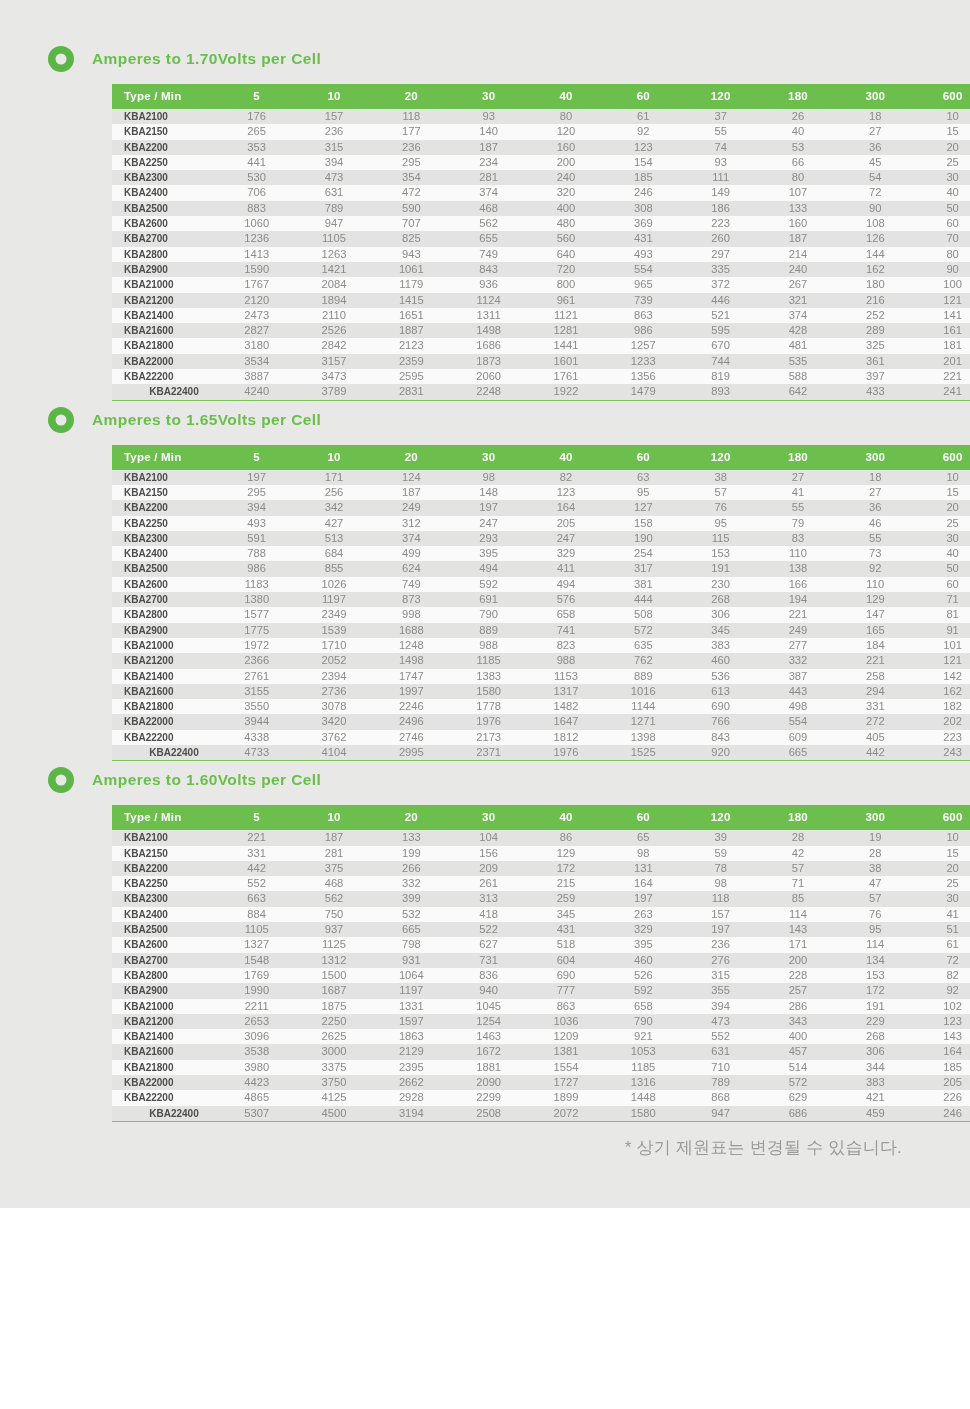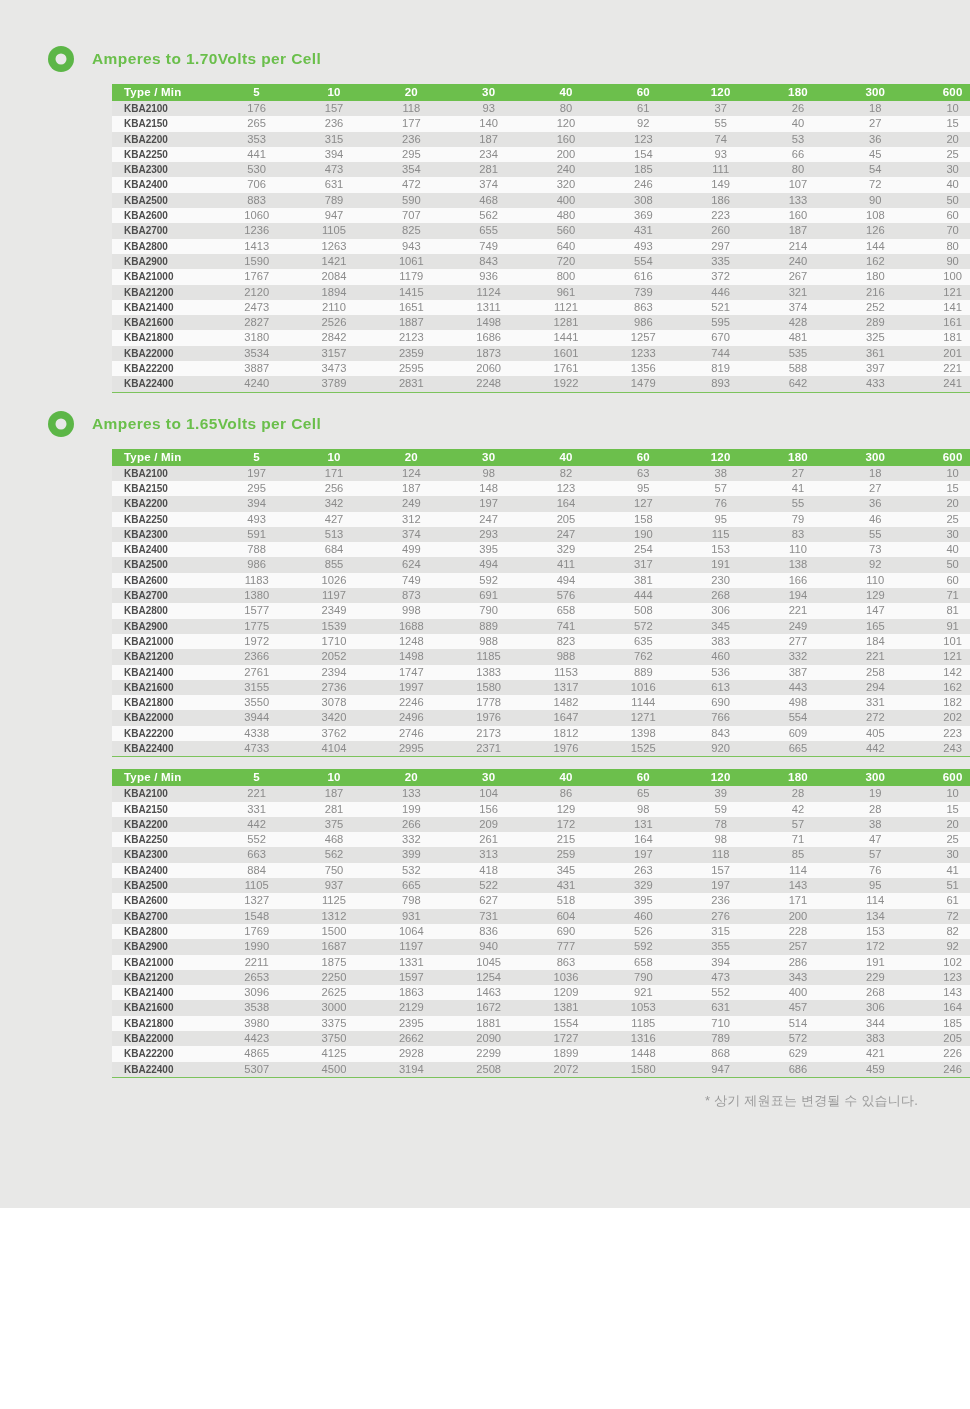--- a/index.html
+++ b/index.html
@@ -22,21 +22,21 @@
     width: 970px;
     height: 1208px;
     background: #e8e8e7;
   }
   .content {
     position: relative;
     padding-top: 40px;
   }
 
   
-  .section { position: relative; margin-bottom: 12px; }
+  .section { position: relative; }
   .section-head {
     position: relative;
     height: 38px;
     padding-left: 48px;
     display: flex;
     align-items: center;
   }
   .ring-icon {
     position: absolute;
     left: 48px;
@@ -79,21 +79,21 @@
     table-layout: fixed;
   }
   table.spec col.c-type { width: 112px; }
   table.spec col.c-num  { width: 77.33px; }
 
   table.spec thead th {
     background: #6cbf4c;
     color: #ffffff;
     font-size: 11.5px;
     font-weight: bold;
-    height: 17px;
+    height: 25px;
     line-height: 17px;
     padding: 0;
     letter-spacing: 0.2px;
   }
   table.spec thead th.h-type {
     text-align: left;
     padding-left: 12px;
     font-size: 11.5px;
   }
   table.spec thead th.h-num {
@@ -114,29 +114,29 @@
   table.spec tbody td.t-type {
     text-align: left;
     padding-left: 12px;
     padding-right: 0;
     color: #4d4d4d;
     font-weight: bold;
     font-size: 10px;
   }
   table.spec tbody tr:nth-child(odd) td { background: #e3e3e2; }
   table.spec tbody tr:nth-child(even) td { background: #fafafa; }
-  table.spec tbody tr:last-child td { border-bottom: 1.5px solid #7cc35c; }
+  table.spec tbody tr:last-child td { border-bottom: 1.5px solid #7cc35c; text-align: center; }
 
   
   .footnote {
     margin-top: 14px;
-    margin-right: 52px;
+    margin-right: 68px;
     text-align: right;
     color: #9a9a9a;
-    font-size: 13px;
+    font-size: 17px;
     letter-spacing: 0.2px;
   }
 </style>
 </head>
 <body>
 
 <div id="page">
   <div class="page-bg"></div>
   <div class="content">
     <div id="sections-host">
@@ -319,21 +319,21 @@
                   <td class="t-num">162</td>
                   <td class="t-num">90</td>
                 </tr>
                 <tr>
                   <td class="t-type">KBA21000</td>
                   <td class="t-num">1767</td>
                   <td class="t-num">2084</td>
                   <td class="t-num">1179</td>
                   <td class="t-num">936</td>
                   <td class="t-num">800</td>
-                  <td class="t-num">616</td>
+                  <td class="t-num">965</td>
                   <td class="t-num">372</td>
                   <td class="t-num">267</td>
                   <td class="t-num">180</td>
                   <td class="t-num">100</td>
                 </tr>
                 <tr>
                   <td class="t-type">KBA21200</td>
                   <td class="t-num">2120</td>
                   <td class="t-num">1894</td>
                   <td class="t-num">1415</td>
@@ -708,20 +708,24 @@
                   <td class="t-num">920</td>
                   <td class="t-num">665</td>
                   <td class="t-num">442</td>
                   <td class="t-num">243</td>
                 </tr>
               </tbody>
             </table>
           </div>
         </div>
         <div class="section">
+          <div class="section-head">
+            <span class="ring-icon"></span>
+            <div class="section-title">Amperes to 1.60Volts per Cell</div>
+          </div>
           <div class="table-wrap">
             <table class="spec">
               <colgroup>
                 <col class="c-type">
                 <col class="c-num">
                 <col class="c-num">
                 <col class="c-num">
                 <col class="c-num">
                 <col class="c-num">
                 <col class="c-num">

